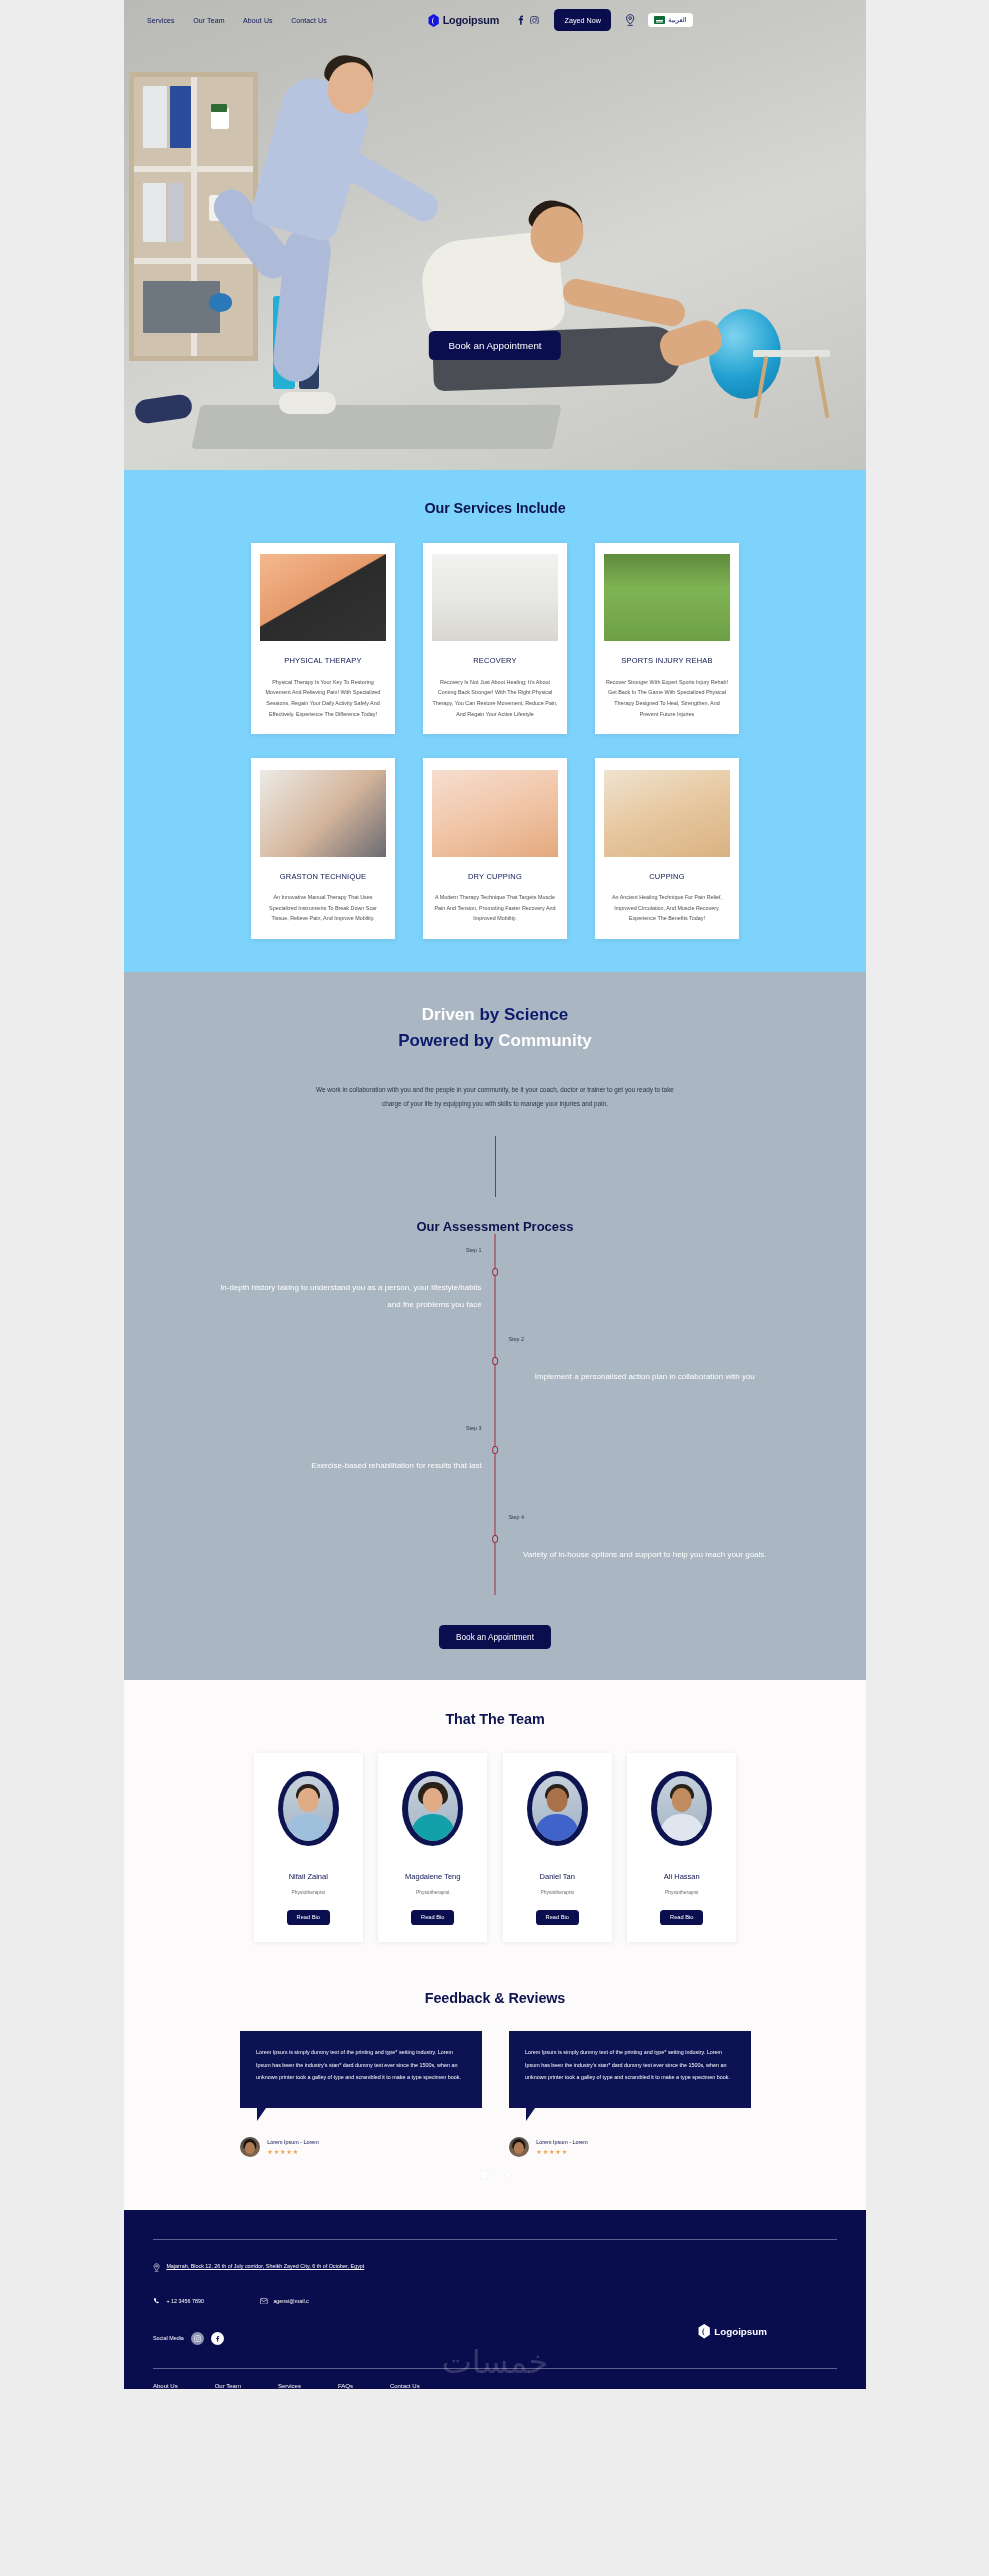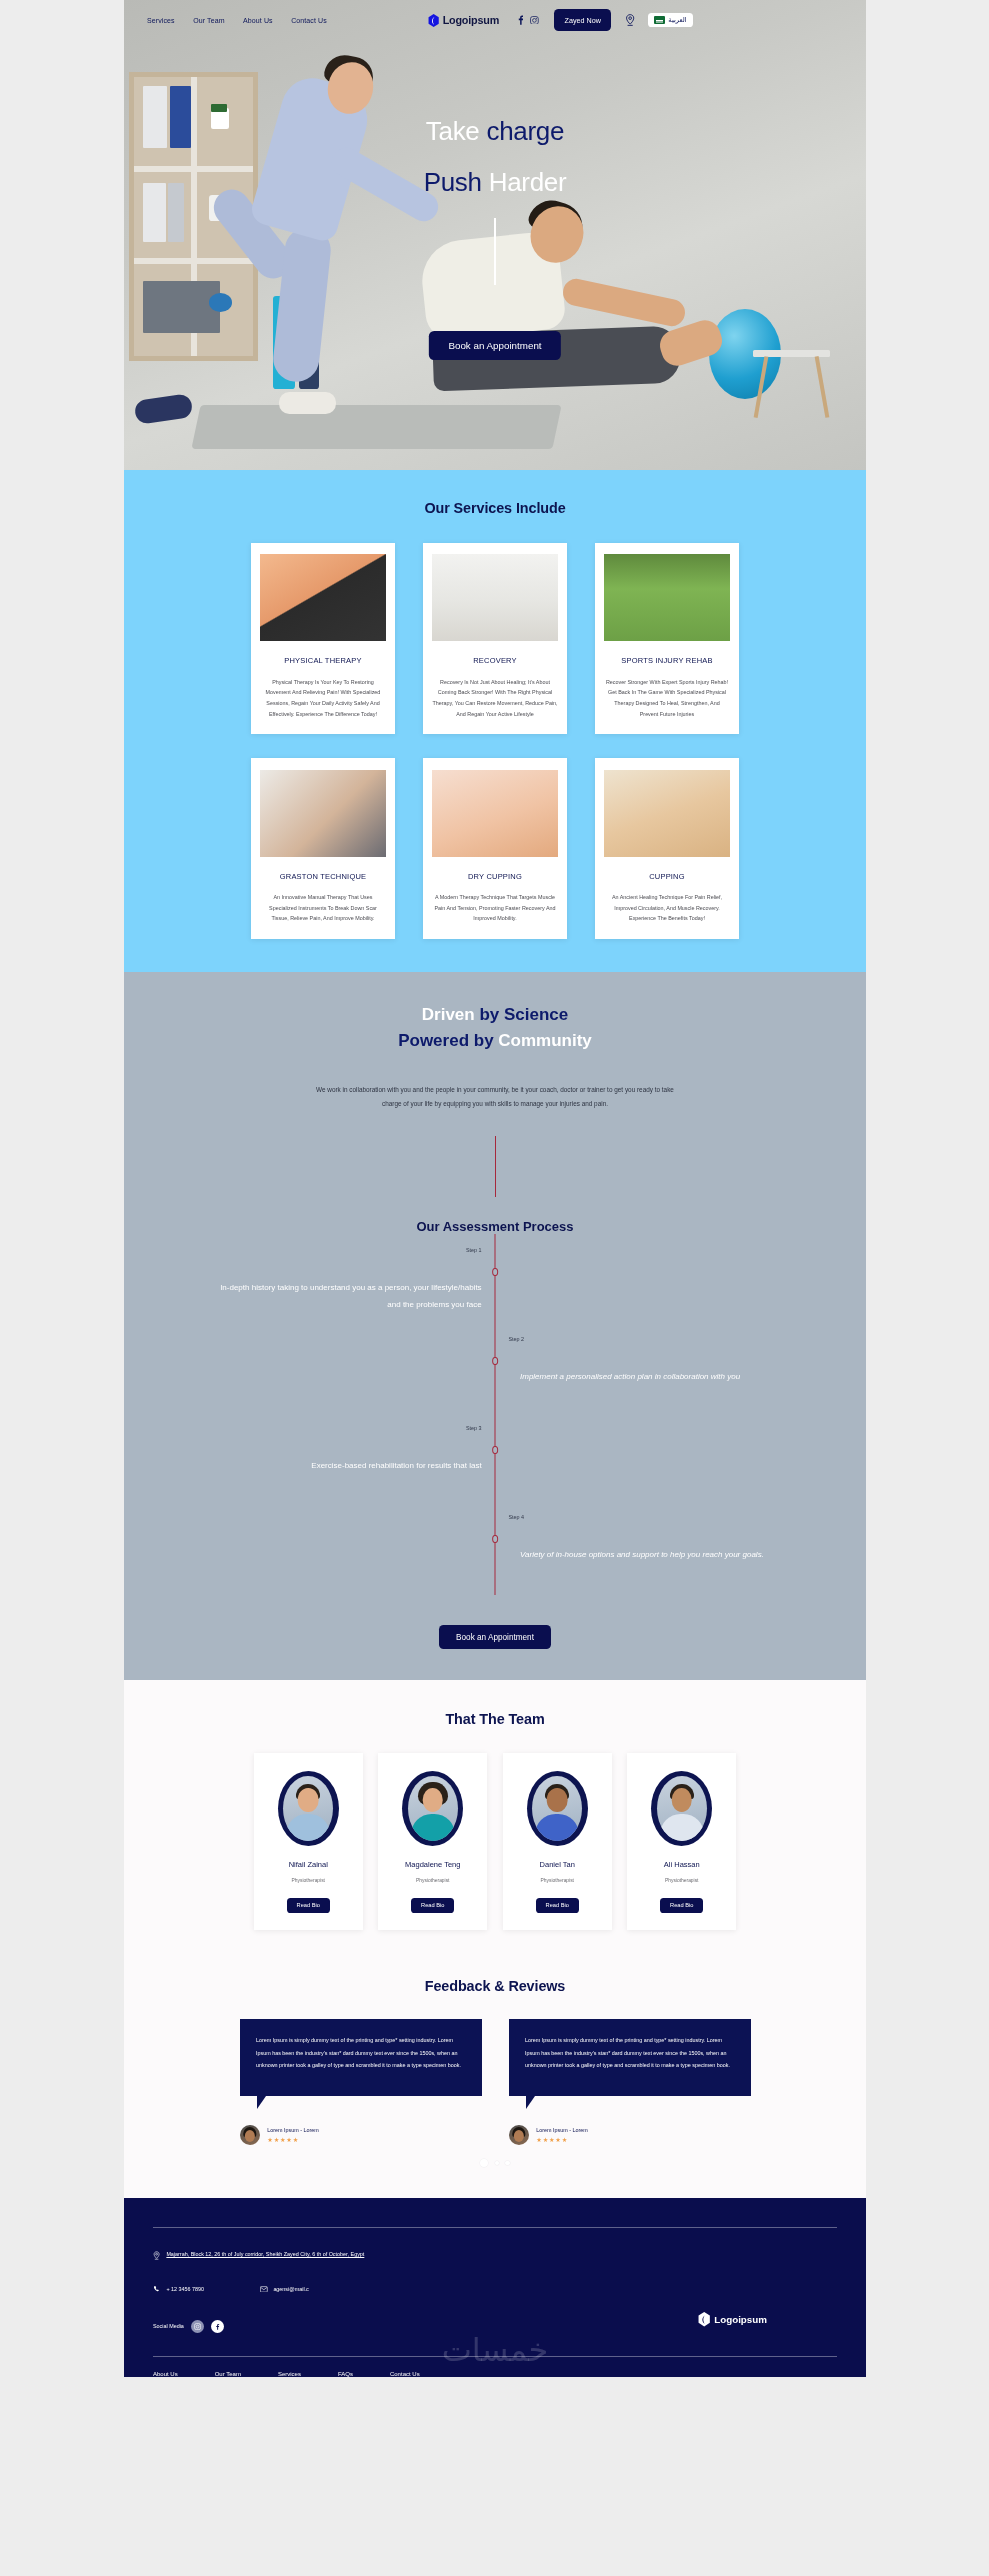--- a/index.html
+++ b/index.html
@@ -129,40 +129,40 @@
   .tl-line { position:absolute; left:50%; top:0; bottom:0; width:1px; background:#a6283c; transform:translateX(-0.5px); }
   .tl-row { position:relative; display:grid; grid-template-columns: 1fr 1fr; min-height: 89px; }
   .tl-step { position:absolute; top: 8.2px; font-size:5.4px; color:#31384a; }
   .tl-step.left  { right: 50%; margin-right: 13.4px; }
   .tl-step.right { left: 50%; margin-left: 13.4px; }
   .tl-dot { position:absolute; left:50%; transform:translateX(-50%); top: 29px;
             width:5.7px; height:8.2px; border:0.8px solid #a6283c; border-radius:50%;
             background:#aab6c2; }
   .tl-text { font-size:8px; color:#fff; line-height:2.15; padding-top: 40px; }
   .tl-text.left  { grid-column:1; text-align:right; padding-right: 13.4px; }
-  .tl-text.right { grid-column:2; text-align:left;  padding-left: 25px; font-style: italic; }
+  .tl-text.right { grid-column:2; text-align:center;  padding-left: 11px; }
   .sci-cta { display:block; margin: 30px auto 0; background:#0a0e4f; color:#fff; border:none;
              border-radius:4.6px; padding: 7.7px 17.5px; font-size:8.2px; cursor:pointer; font-family:inherit; }
 
   
   .team { background:#fcfafb; padding: 31px 0 20.6px; }
   .team-grid { display:grid; grid-template-columns: repeat(4, 109px); justify-content:center;
                column-gap: 15.5px; margin-top: 26px; }
   .team-card { background:#fff; box-shadow: 0 1px 5.7px rgba(0,0,0,.08); padding: 17.5px 8.2px 17.5px; text-align:center; }
   .avatar-ring { width: 61px; height: 75px; border-radius:50%; margin: 0 auto;
                  background:#0d1450; display:flex; align-items:center; justify-content:center; }
   .avatar-in { width: 50px; height: 65px; border-radius:50%; overflow:hidden;
                background: linear-gradient(170deg,#c9d3de,#9fb0c2); position:relative; }
   .av-head { position:absolute; left:50%; top:18%; transform:translateX(-50%);
              width:20.6px; height:24px; border-radius:50%; background:#e0ac85; }
   .av-hair { position:absolute; left:50%; top:13%; transform:translateX(-50%);
              width:24px; height:14.4px; border-radius:12px 12px 3.1px 3.1px; background:#2a2119; }
   .av-body { position:absolute; left:50%; bottom:0; transform:translateX(-50%);
              width:44px; height:27px; border-radius:20.6px 20.6px 0 0; }
-  .team-name { font-size:7.5px; color:#0d1450; margin-top: 14px; }
+  .team-name { font-size:7.5px; color:#0d1450; margin-top: 26px; }
   .team-role { font-size:4.9px; color:#6c6c72; margin-top: 9.3px; }
   .readbio { margin-top: 14.4px; background:#0a0e4f; color:#fff; border:none; border-radius:3.6px;
              padding: 4.6px 9.8px; font-size:5.7px; cursor:pointer; font-family:inherit; }
 
   
   .reviews { background:#fcfafb; padding: 27px 0 31px; }
   .rv-grid { display:grid; grid-template-columns: repeat(2, 242px); justify-content:center;
              column-gap: 27px; margin-top: 25px; }
   .bubble { background:#0c1254; color:#fff; padding: 15.5px 16.5px; position:relative; min-height: 77px; }
   .bubble:after { content:""; position:absolute; left: 17.5px; bottom:-13.4px;
@@ -280,29 +280,20 @@
         </svg>
       </div>
       <div class="lang-btn">
         <span class="flag">
             <span></span>
           </span>
         <span class="lang-txt">العربية</span>
       </div>
     </nav>
 
-    <div class="hero-center">
-      <div class="hero-l1">
-        <span class="w">Take </span><span class="b">charge</span>
-      </div>
-      <div class="hero-l2">
-        <span class="b">Push </span><span class="w">Harder</span>
-      </div>
-      <div class="hero-rule"></div>
-    </div>
     <button class="hero-cta">Book an Appointment</button>
   </section>
 
   <section class="services">
     <h2 class="sec-title">Our Services Include</h2>
     <div class="svc-grid">
 
       <div class="svc-card">
         <div class="svc-img img-pt"></div>
         <div class="svc-name">PHYSICAL THERAPY</div>

